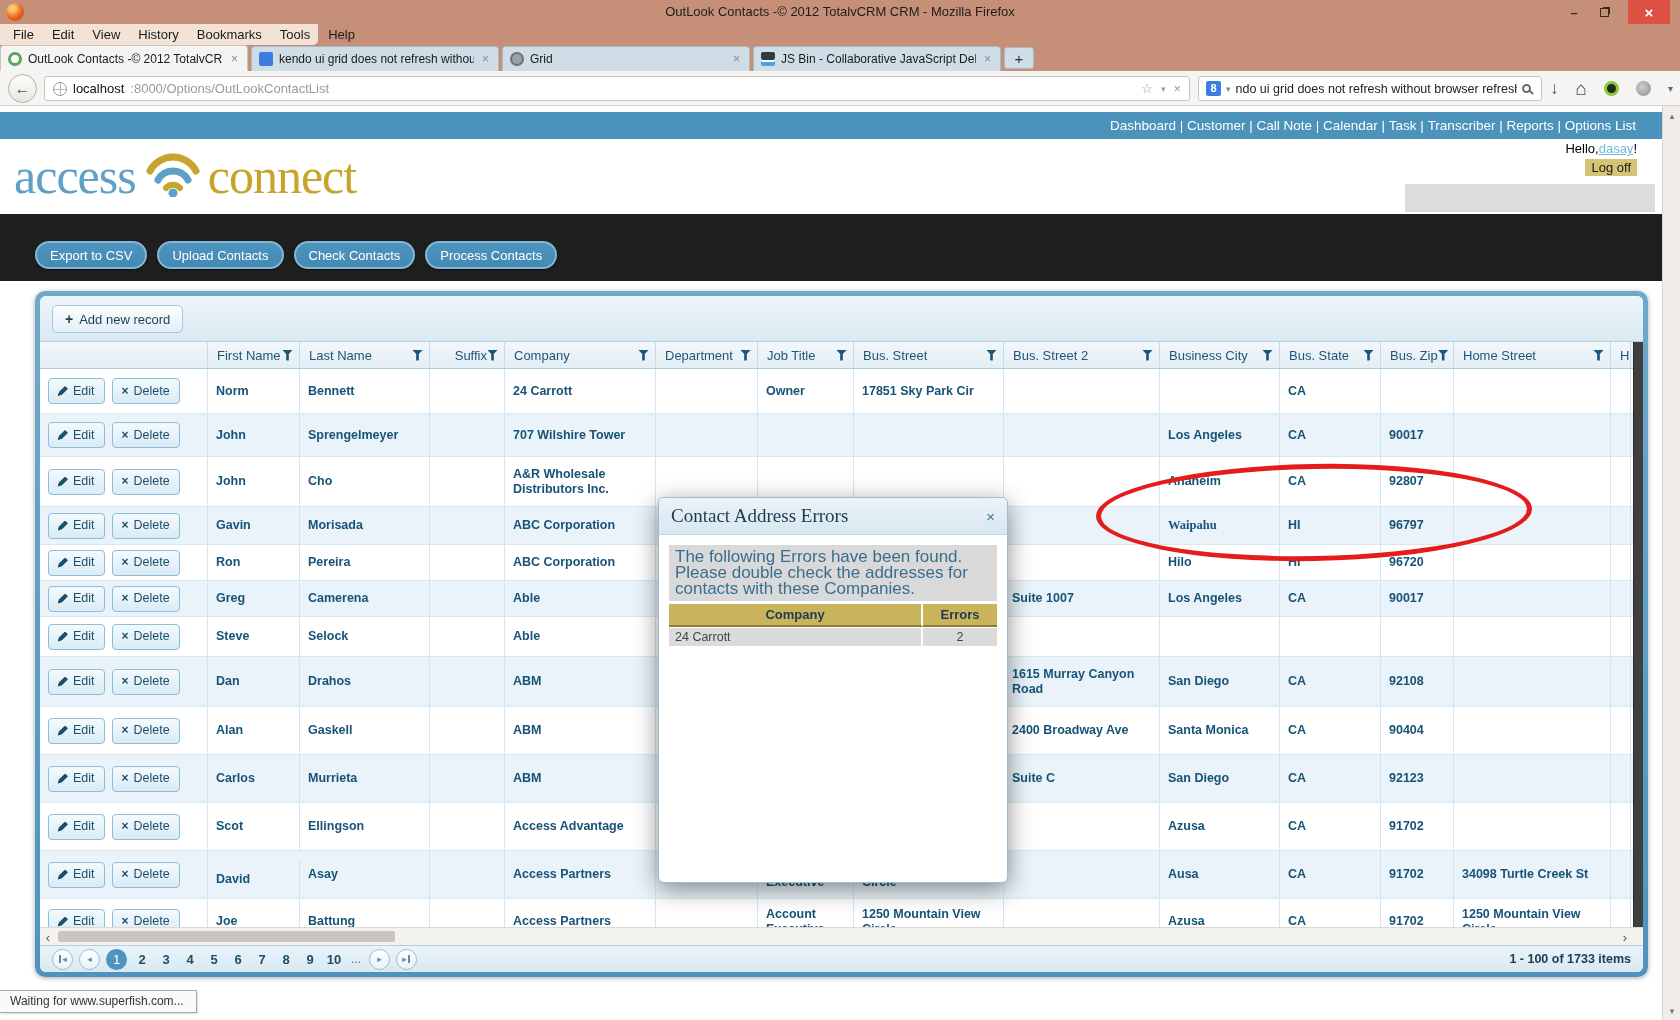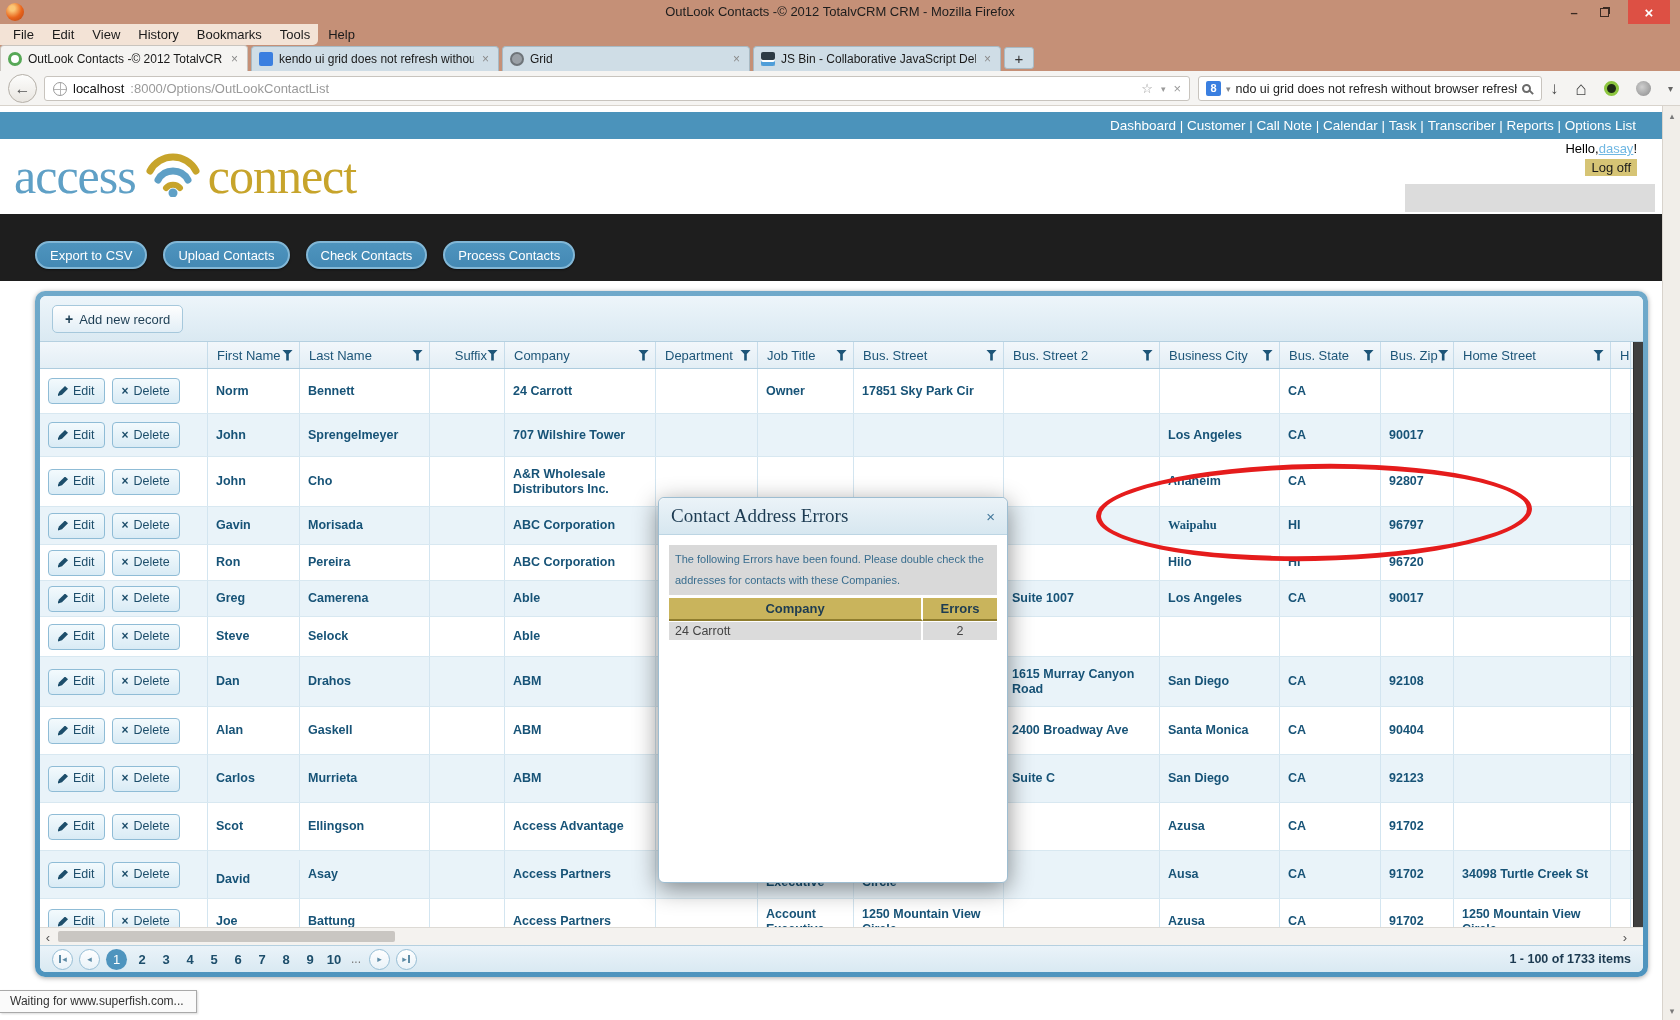--- a/index.html
+++ b/index.html
@@ -74,21 +74,21 @@
   .band { position:absolute; left:0; top:33px; width:1662px; height:75px; background:#fff; }
   .logo { position:absolute; left:14px; top:8px; display:flex; align-items:center; font-family:"Liberation Serif",serif; font-size:50px; }
   .logo-access { color:var(--logo-blue,#5FA0C6); letter-spacing:-1px; }
   .logo-connect { color:var(--logo-gold,#C7A42B); letter-spacing:-1px; }
   .logo-wifi { margin:-14px 2px 0 4px; }
   .hello { position:absolute; right:25px; top:2px; font-size:13px; color:#000; }
   .hello a { color:#6FB7E3; text-decoration:underline; }
   .logoff { position:absolute; right:25px; top:20px; background:#D6C475; color:#1a1a1a; font-size:13px; padding:1px 6px; }
   .gray-box { position:absolute; left:1405px; top:45px; width:250px; height:28px; background:#DCDCDC; }
   .blackbar { position:absolute; left:0; top:108px; width:1662px; height:67px; background:#1E1E1E; }
-  .pills { position:absolute; left:35px; top:27px; display:flex; gap:16px; }
+  .pills { position:absolute; left:35px; top:27px; display:flex; gap:10px; }
   .pill { height:28px; border-radius:14px; background:linear-gradient(var(--button-blue,#4E94BE),#4489B4);
           border:2px solid #82B7D6; color:#fff; font-size:13px; padding:0 13px; display:flex; align-items:center;
           box-shadow:0 1px 2px rgba(0,0,0,.5); }
 
   
   .grid-widget { position:absolute; left:35px; top:185px; width:1613px; height:686px; border-radius:10px; padding:5px;
                  background:linear-gradient(#6FA9CA,#4E94BE); box-shadow:0 1px 5px rgba(0,0,0,.35); }
   .grid-inner { width:100%; height:100%; background:#fff; border-radius:6px; overflow:hidden; position:relative; }
   .grid-toolbar { height:46px; background:linear-gradient(#EDF5FA,#DAE9F2); border-bottom:1px solid #B5D0E0; position:relative; }
   .add-btn { position:absolute; left:12px; top:9px; height:28px; display:flex; align-items:center; gap:6px;
@@ -128,21 +128,21 @@
   .pg-info { margin-left:auto; font-size:12.5px; font-weight:bold; color:#1C3A50; }
 
   
   .dialog { position:absolute; left:658px; top:391px; width:350px; height:386px; background:#fff; border:1px solid #9DBDD1;
             border-radius:6px; box-shadow:0 6px 24px rgba(0,0,0,.45); z-index:50; }
   .dialog-titlebar { height:37px; background:linear-gradient(#EBF3F8,#D7E7F0); border-bottom:1px solid #BCD5E3;
                      border-radius:6px 6px 0 0; display:flex; align-items:center; padding:0 12px; }
   .dialog-title { font-family:"Liberation Serif",serif; font-size:19px; color:#1C3B52; }
   .dialog-close { margin-left:auto; color:#44789B; font-size:15px; }
   .dialog-body { padding:10px; }
-  .dialog-msg { background:#D9D9D9; color:#3A6E8F; font-size:11px; line-height:21px; padding:4px 6px; }
+  .dialog-msg { background:#D9D9D9; color:#3A6E8F; font-size:17px; line-height:16px; padding:4px 6px; }
   .err-head { display:flex; margin-top:3px; }
   .err-th { background:#C9B45C; border-bottom:2px solid #8F7D2E; color:#1C3B52; font-weight:bold; font-size:13px;
             text-align:center; padding:3px 4px; }
   .err-th.company { flex:1; border-right:2px solid #fff; }
   .err-th.errors { width:74px; }
   .err-row { display:flex; margin-top:1px; }
   .err-td { background:#DBDBDB; color:#444; font-size:12.5px; padding:2px 6px; }
   .err-td.company { flex:1; margin-right:2px; }
   .err-td.errors { width:74px; text-align:center; }
 

